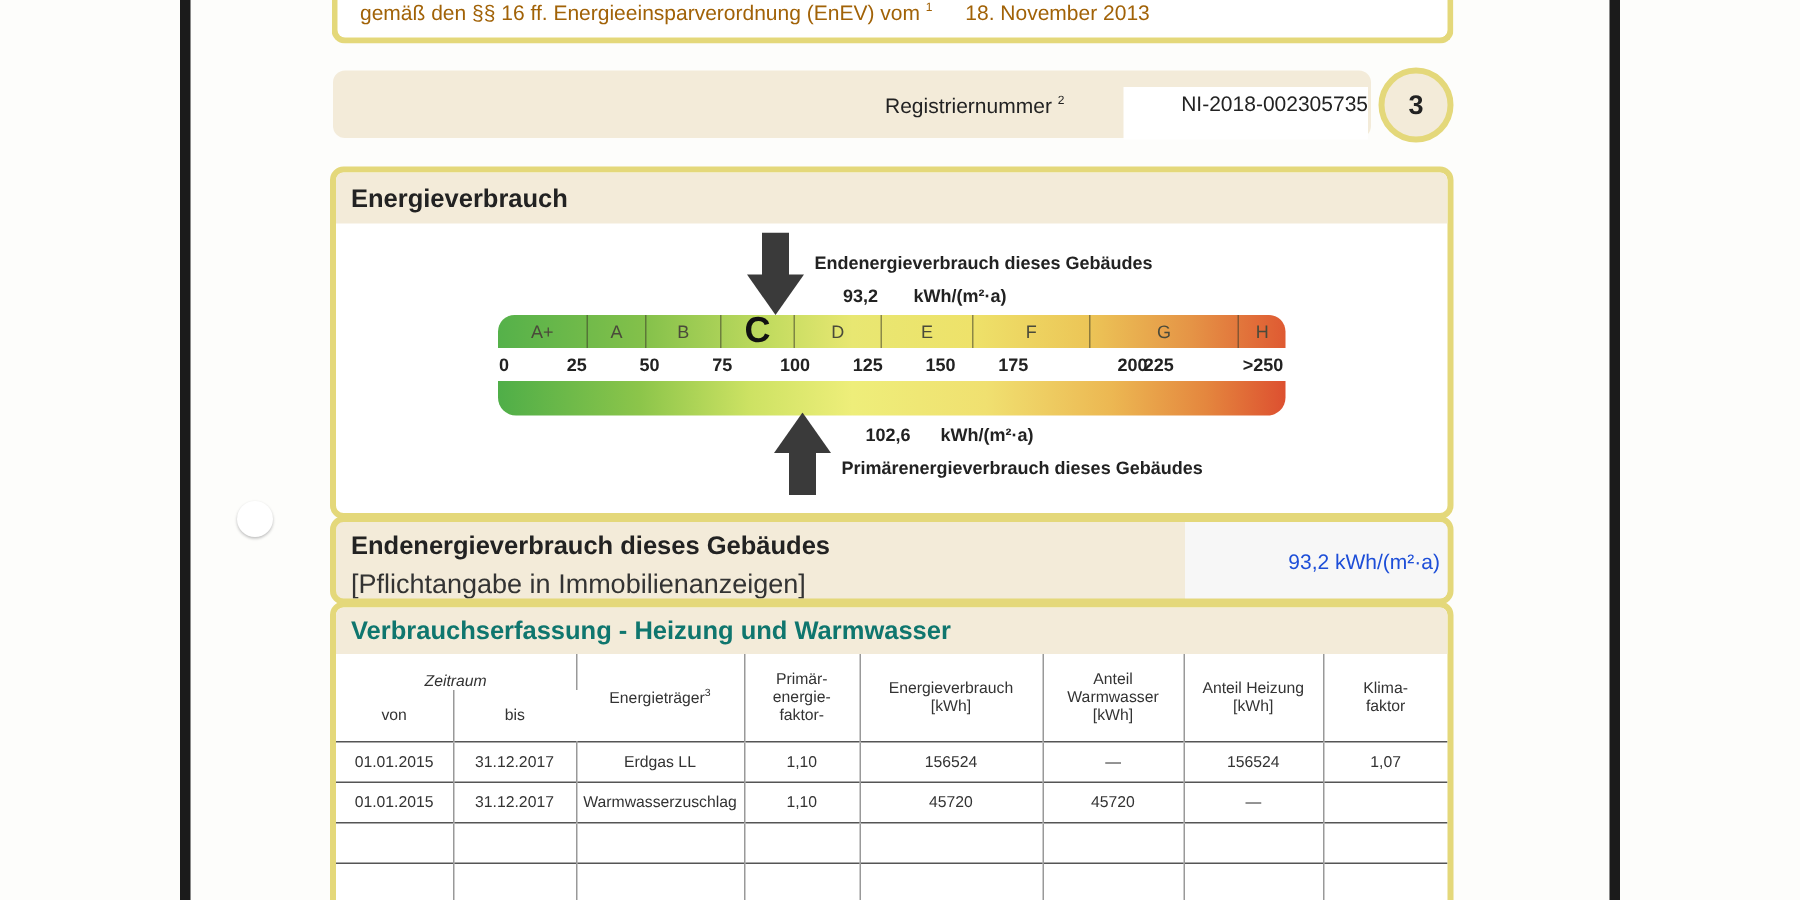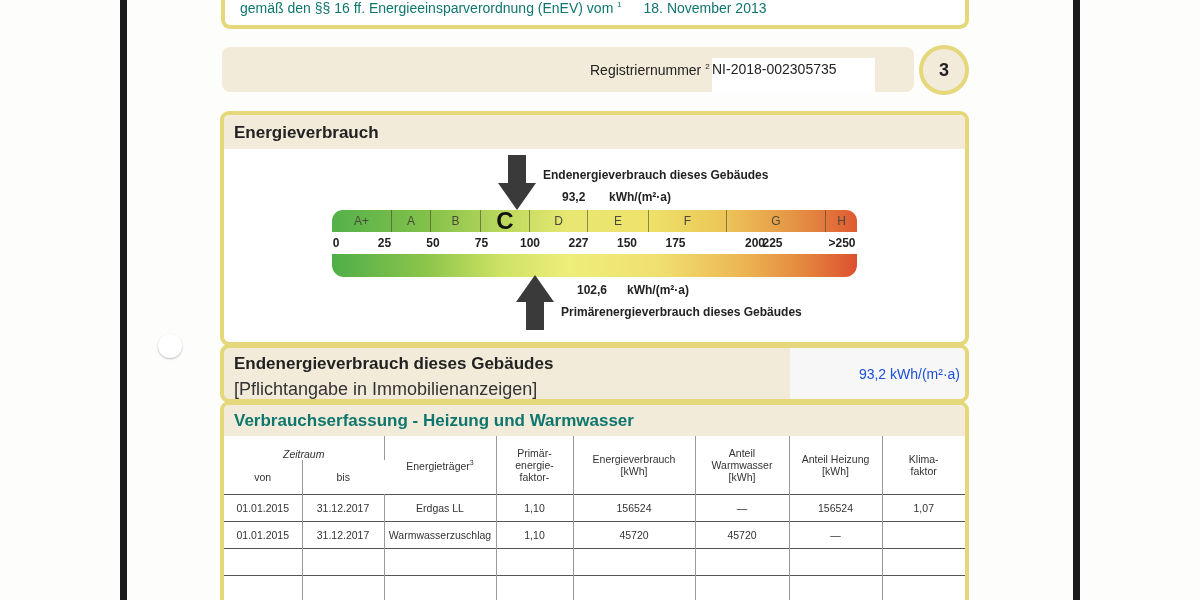--- a/index.html
+++ b/index.html
@@ -23,33 +23,33 @@
   tbody td { border-top: 1.5px solid #555; height: 27px; }
 </style>
 </head>
 <body>
 
 <div class="vline" style="left:120px;"></div>
 <div class="vline" style="left:1073px;"></div>
 <div class="abs" style="left:158px;top:334px;width:24px;height:24px;border-radius:50%;background:#fff;box-shadow:0 1px 2px #bbb;"></div>
 
 <div class="ybox" style="left:221px;top:-10px;width:748px;height:39px;border-top:none;">
-  <div class="abs" style="left:15px;top:10px;font-size:14px;color:#0f766e;white-space:nowrap;">
+  <div class="abs" style="left:15px;top:10px;font-size:14px;color:#a16207;white-space:nowrap;">
     <span>gemäß den §§ 16 ff. Energieeinsparverordnung (EnEV) vom</span>
     <sup style="font-size:8px;">1</sup>
     <span style="margin-left:18px;">18. November 2013</span>
   </div>
 </div>
 
 <div class="abs hdr" style="left:222px;top:47px;width:692px;height:45px;border-radius:8px;">
   <span class="abs" style="left:368px;top:15px;font-size:14px;white-space:nowrap;">
     <span>Registriernummer</span>
     <sup style="font-size:8px;">2</sup>
   </span>
-  <span class="abs" style="left:490px;top:11px;width:163px;height:35px;background:#fff;font-size:14px;text-align:left;line-height:22px;">NI-2018-002305735</span>
+  <span class="abs" style="left:527px;top:11px;width:163px;height:35px;background:#fff;font-size:14px;text-align:right;line-height:22px;">NI-2018-002305735</span>
 </div>
 <div class="abs" style="left:919px;top:45px;width:50px;height:50px;border-radius:50%;border:4px solid #e4d87a;background:#f3ebd9;text-align:center;line-height:42px;font-size:18px;font-weight:bold;">
   <span>3</span>
 </div>
 
 <div class="ybox" style="left:220px;top:111px;width:749px;height:235px;">
   <div class="hdr" style="height:34px;padding:8px 10px;">
     <span style="font-size:17px;font-weight:bold;color:#222;">Energieverbrauch</span>
   </div>
 </div>
@@ -72,21 +72,21 @@
     <div class="seg" style="width: 78px;">F</div>
     <div class="seg" style="width: 99px;">G</div>
     <div class="seg" style="width: 31px;">H</div>
   </div>
 <div id="ticks">
     <span class="tick" style="left: 336px;">0</span>
     <span class="tick" style="left: 384.5px;">25</span>
     <span class="tick" style="left: 433px;">50</span>
     <span class="tick" style="left: 481.5px;">75</span>
     <span class="tick" style="left: 530px;">100</span>
-    <span class="tick" style="left: 578.5px;">227</span>
+    <span class="tick" style="left: 578.5px;">125</span>
     <span class="tick" style="left: 627px;">150</span>
     <span class="tick" style="left: 675.5px;">175</span>
     <span class="tick" style="left: 755px;">200</span>
     <span class="tick" style="left: 772.5px;">225</span>
     <span class="tick" style="left: 842px;">&gt;250</span>
   </div>
 <div class="scale-bot"></div>
 
 <svg class="abs" style="left:516px;top:275px;" width="38" height="55">
   <polygon points="19,0 0,27 38,27" fill="#3a3a3a"></polygon>

